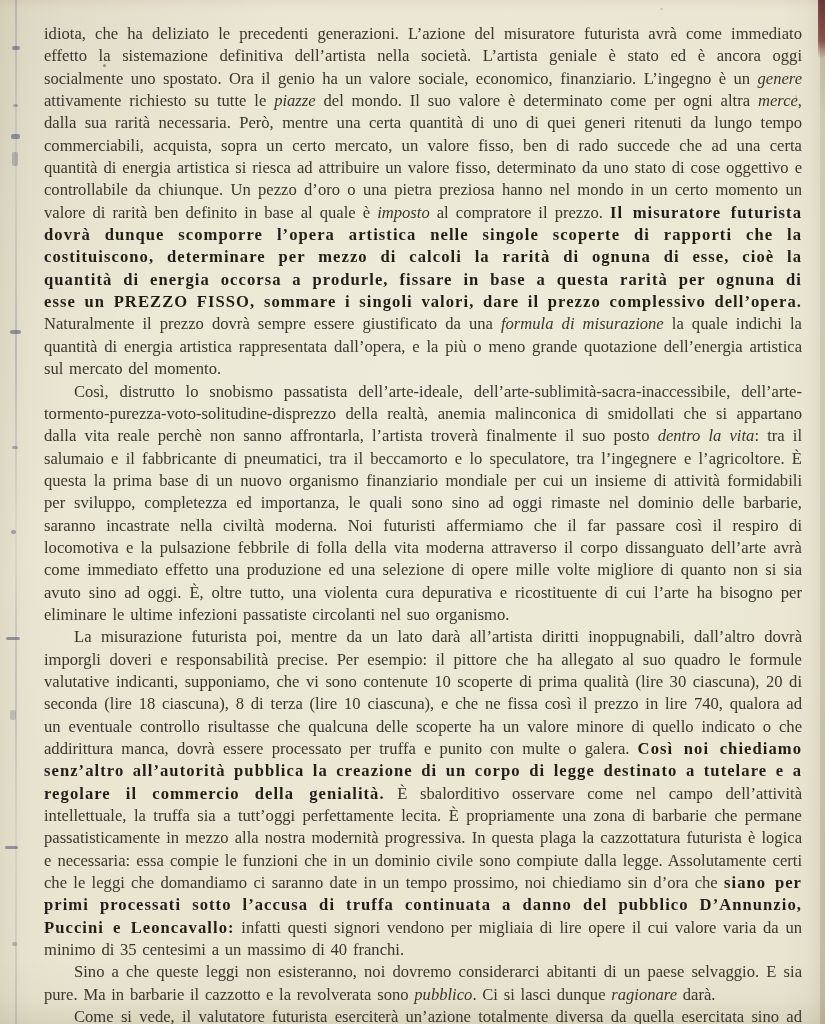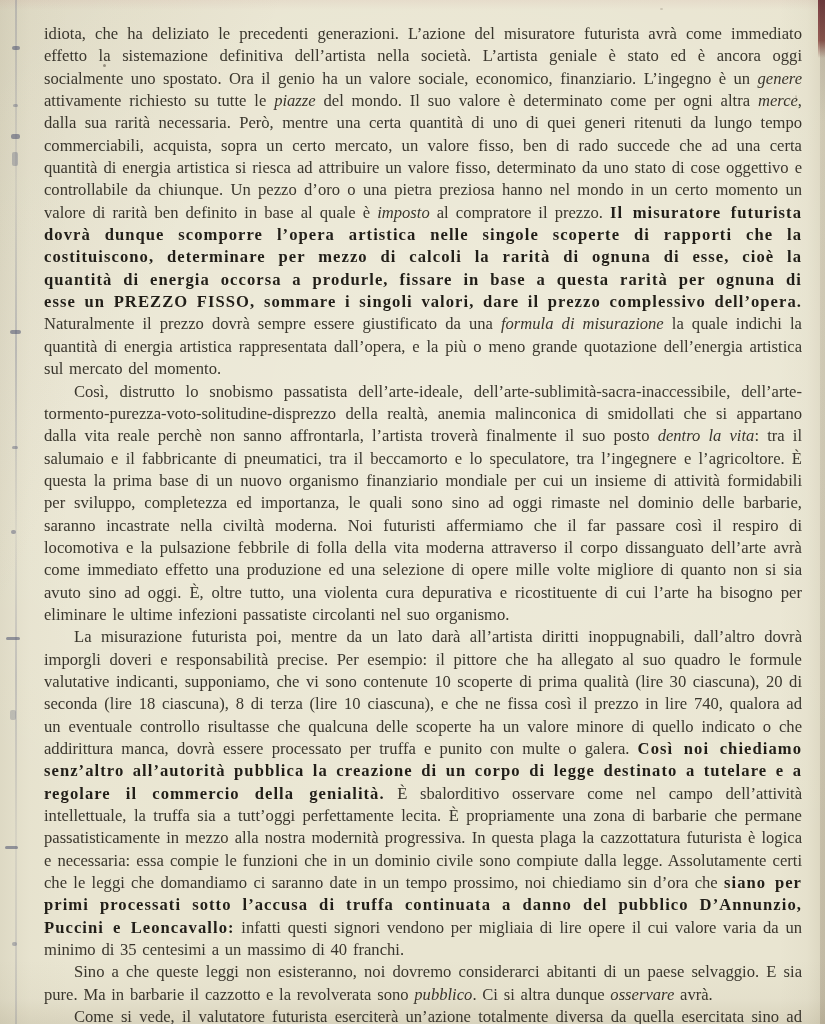--- a/index.html
+++ b/index.html
@@ -93,15 +93,15 @@
 <div class="right-edge-shade"></div>
 <div class="speck" style="left:103px;top:64px;width:3px;height:3px;"></div>
 <div class="speck" style="left:660px;top:8px;width:3px;height:2px;opacity:.4;"></div>
 <div class="speck" style="left:147px;top:297px;width:2px;height:2px;opacity:.5;"></div>
 <div class="speck" style="left:795px;top:95px;width:2px;height:3px;opacity:.4;"></div>
 
 <article class="text-block">
     <p><span class="run-n">idiota, che ha deliziato le precedenti generazioni. L’azione del misuratore futurista avrà come immediato effetto la sistemazione definitiva dell’artista nella società. L’artista geniale è stato ed è ancora oggi socialmente uno spostato. Ora il genio ha un valore sociale, economico, finanziario. L’ingegno è un </span><span class="run-i">genere</span><span class="run-n"> attivamente richiesto su tutte le </span><span class="run-i">piazze</span><span class="run-n"> del mondo. Il suo valore è determinato come per ogni altra </span><span class="run-i">merce</span><span class="run-n">, dalla sua rarità necessaria. Però, mentre una certa quantità di uno di quei generi ritenuti da lungo tempo commerciabili, acquista, sopra un certo mercato, un valore fisso, ben di rado succede che ad una certa quantità di energia artistica si riesca ad attribuire un valore fisso, determinato da uno stato di cose oggettivo e controllabile da chiunque. Un pezzo d’oro o una pietra preziosa hanno nel mondo in un certo momento un valore di rarità ben definito in base al quale è </span><span class="run-i">imposto</span><span class="run-n"> al compratore il prezzo. </span><span class="run-b">Il misuratore futurista dovrà dunque scomporre l’opera artistica nelle singole scoperte di rapporti che la costituiscono, determinare per mezzo di calcoli la rarità di ognuna di esse, cioè la quantità di energia occorsa a produrle, fissare in base a questa rarità per ognuna di esse un PREZZO FISSO, sommare i singoli valori, dare il prezzo complessivo dell’opera.</span><span class="run-n"> Naturalmente il prezzo dovrà sempre essere giustificato da una </span><span class="run-i">formula di misurazione</span><span class="run-n"> la quale indichi la quantità di energia artistica rappresentata dall’opera, e la più o meno grande quotazione dell’energia artistica sul mercato del momento.</span></p>
     <p class="indent"><span class="run-n">Così, distrutto lo snobismo passatista dell’arte-ideale, dell’arte-sublimità-sacra-inaccessibile, dell’arte-tormento-purezza-voto-solitudine-disprezzo della realtà, anemia malinconica di smidollati che si appartano dalla vita reale perchè non sanno affrontarla, l’artista troverà finalmente il suo posto </span><span class="run-i">dentro la vita</span><span class="run-n">: tra il salumaio e il fabbricante di pneumatici, tra il beccamorto e lo speculatore, tra l’ingegnere e l’agricoltore. È questa la prima base di un nuovo organismo finanziario mondiale per cui un insieme di attività formidabili per sviluppo, completezza ed importanza, le quali sono sino ad oggi rimaste nel dominio delle barbarie, saranno incastrate nella civiltà moderna. Noi futuristi affermiamo che il far passare così il respiro di locomotiva e la pulsazione febbrile di folla della vita moderna attraverso il corpo dissanguato dell’arte avrà come immediato effetto una produzione ed una selezione di opere mille volte migliore di quanto non si sia avuto sino ad oggi. È, oltre tutto, una violenta cura depurativa e ricostituente di cui l’arte ha bisogno per eliminare le ultime infezioni passatiste circolanti nel suo organismo.</span></p>
     <p class="indent"><span class="run-n">La misurazione futurista poi, mentre da un lato darà all’artista diritti inoppugnabili, dall’altro dovrà imporgli doveri e responsabilità precise. Per esempio: il pittore che ha allegato al suo quadro le formule valutative indicanti, supponiamo, che vi sono contenute 10 scoperte di prima qualità (lire 30 ciascuna), 20 di seconda (lire 18 ciascuna), 8 di terza (lire 10 ciascuna), e che ne fissa così il prezzo in lire 740, qualora ad un eventuale controllo risultasse che qualcuna delle scoperte ha un valore minore di quello indicato o che addirittura manca, dovrà essere processato per truffa e punito con multe o galera. </span><span class="run-b">Così noi chiediamo senz’altro all’autorità pubblica la creazione di un corpo di legge destinato a tutelare e a regolare il commercio della genialità.</span><span class="run-n"> È sbalorditivo osservare come nel campo dell’attività intellettuale, la truffa sia a tutt’oggi perfettamente lecita. È propriamente una zona di barbarie che permane passatisticamente in mezzo alla nostra modernità progressiva. In questa plaga la cazzottatura futurista è logica e necessaria: essa compie le funzioni che in un dominio civile sono compiute dalla legge. Assolutamente certi che le leggi che domandiamo ci saranno date in un tempo prossimo, noi chiediamo sin d’ora che </span><span class="run-b">siano per primi processati sotto l’accusa di truffa continuata a danno del pubblico D’Annunzio, Puccini e Leoncavallo:</span><span class="run-n"> infatti questi signori vendono per migliaia di lire opere il cui valore varia da un minimo di 35 centesimi a un massimo di 40 franchi.</span></p>
-    <p class="indent"><span class="run-n">Sino a che queste leggi non esisteranno, noi dovremo considerarci abitanti di un paese selvaggio. E sia pure. Ma in barbarie il cazzotto e la revolverata sono </span><span class="run-i">pubblico</span><span class="run-n">. Ci si altra dunque </span><span class="run-i">osservare</span><span class="run-n"> avrà.</span></p>
+    <p class="indent"><span class="run-n">Sino a che queste leggi non esisteranno, noi dovremo considerarci abitanti di un paese selvaggio. E sia pure. Ma in barbarie il cazzotto e la revolverata sono </span><span class="run-i">pubblico</span><span class="run-n">. Ci si lasci dunque </span><span class="run-i">ragionare</span><span class="run-n"> darà.</span></p>
     <p class="indent"><span class="run-n">Come si vede, il valutatore futurista eserciterà un’azione totalmente diversa da quella esercitata sino ad oggi dal critico passatista. Egli sarà un vero e proprio professionista, medico e psicologo, adempiente un ufficio reso valido e pratico dalla legge. Così per l’artista. </span></p>
   </article>
 
 </body></html>

